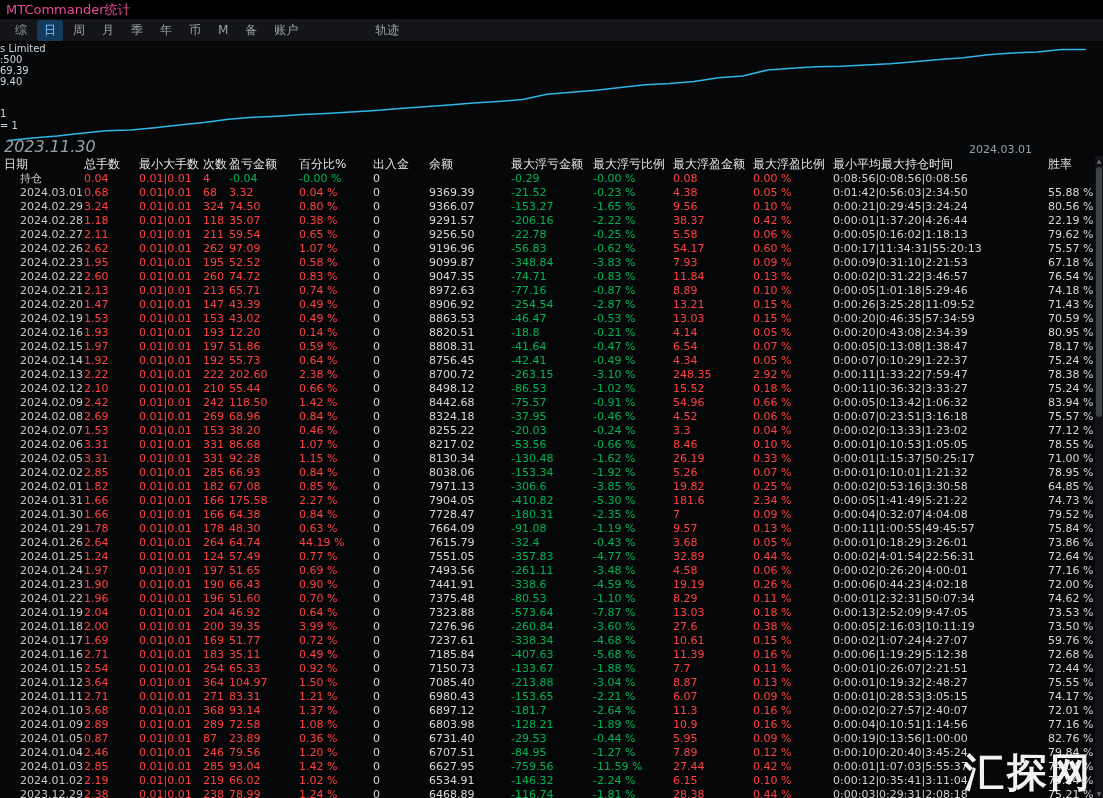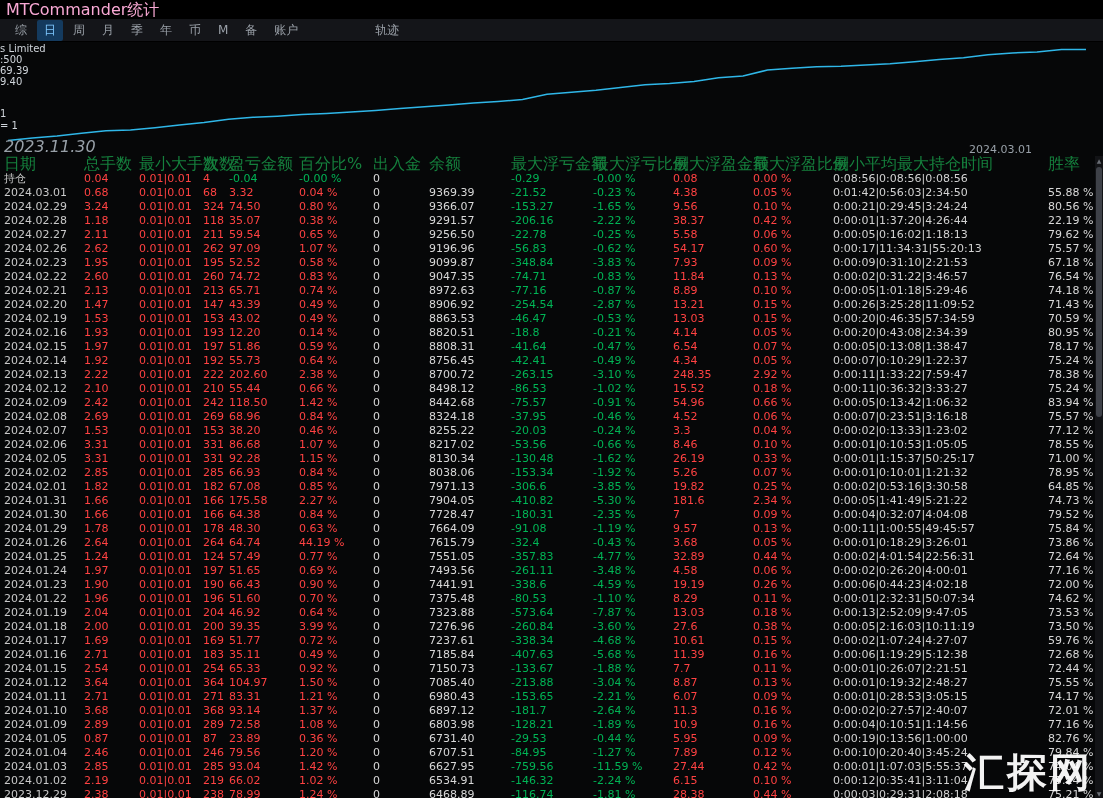--- a/index.html
+++ b/index.html
@@ -3,48 +3,48 @@
 <meta charset="utf-8">
 <style>
   * { margin:0; padding:0; box-sizing:border-box; }
   html,body { background:#000; }
   body { font-family:"DejaVu Sans","Liberation Sans",sans-serif; }
   .app { position:relative; width:1103px; height:798px; background:#060708; overflow:hidden; }
 
   
   .titlebar { position:absolute; top:0; left:0; right:0; height:19px; background:#000;
               display:flex; justify-content:space-between; align-items:center; padding:0 6px; }
-  .titlebar span { color:#f9a8d4; font-size:16px; line-height:19px; white-space:nowrap; }
+  .titlebar span { color:#ec4899; font-size:13px; line-height:19px; white-space:nowrap; }
 
   
   .menubar { position:absolute; top:19px; left:0; right:0; height:23px; background:#141519;
              display:flex; align-items:center; gap:3px; padding:0 8px; border-bottom:1px solid #000; }
   .menu-item { color:#9aa0a8; font-size:12px; padding:2px 7px; cursor:default; white-space:nowrap; }
   .menu-item.active { color:#7ec8ff; background:#143a5e; border-radius:2px; }
   .menu-item.traj { margin-left:60px;text-align:right; }
 
   
   .chart-area { position:absolute; top:42px; left:0; right:16px; height:114px; }
   .chart-area svg { position:absolute; left:0; top:0; }
   .overlay-top { position:absolute; top:1px; left:0; font-size:10px; color:#cfd4da; line-height:11px; }
   .overlay-mid { position:absolute; top:66px; left:0; font-size:10px; color:#cfd4da; line-height:12px; }
   .date-label-left  { position:absolute; bottom:0; left:4px;  font-size:16px; color:#98a0a8;font-style:italic; }
   .date-label-right { position:absolute; bottom:0; right:55px; font-size:11px; color:#98a0a8; }
 
   
   .table-area { position:absolute; top:156px; left:0; right:8px; bottom:0; overflow:hidden; }
   .t-grid { display:grid; padding-left:4px;
             grid-template-columns:80px 55px 64px 26px 70px 74px 56px 82px 82px 80px 80px 80px 215px 1fr; }
-  .t-header { height:16px; line-height:16px; font-size:16px; color:#15803d; }
+  .t-header { height:16px; line-height:16px; font-size:12px; color:#e5e5e5; }
   .t-row { height:14px; line-height:14px; font-size:11px; }
   .cell { white-space:nowrap; overflow:visible; }
   .pos { color:#ff4242; }
   .neg { color:#00b455; }
   .neutral { color:#d8d8d8; }
-  .date { color:#c9c9c9; }
+  .date { color:#c9c9c9;margin-left:16px; }
   .time { color:#d2d2d2; }
 
   
   .scrollbar { position:absolute; top:156px; right:0; bottom:0; width:8px; background:#121316; }
   .scroll-arrow { position:absolute; left:0; width:8px; height:9px; color:#6a6e75; font-size:6px;
                   line-height:9px; text-align:center; }
   .scroll-arrow.up { top:0; } .scroll-arrow.down { bottom:0; }
   .scroll-thumb { position:absolute; top:11px; left:1px; width:6px; height:250px; background:#3e4148; border-radius:3px; }
 
   

